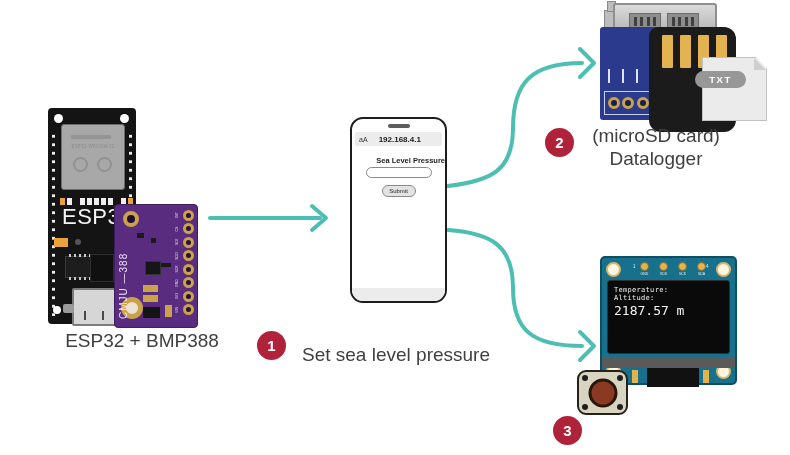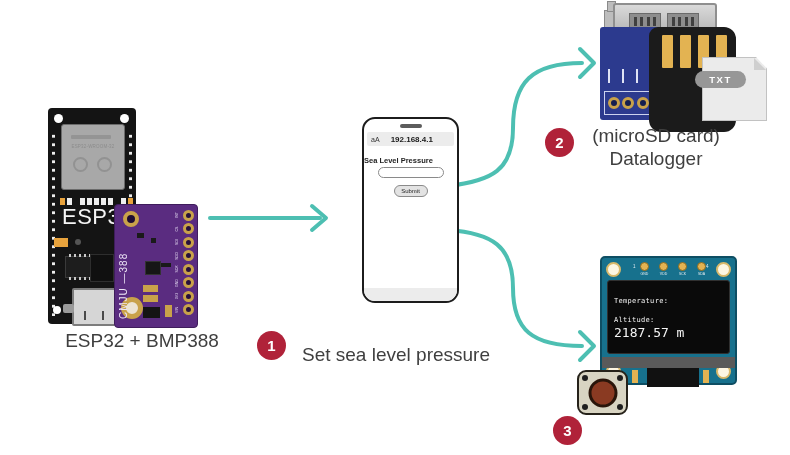--- a/index.html
+++ b/index.html
@@ -58,26 +58,26 @@
   .cap-esp{left:36px;top:328px;width:212px;text-align:center;}
   .badge{width:29px;height:29px;border-radius:50%;background:#b02239;color:#fff;font-size:15px;font-weight:700;display:flex;align-items:center;justify-content:center;}
   .badge1{left:257px;top:331px;}
   .step1-text{left:288px;top:342px;width:216px;text-align:center;}
   .badge2{left:545px;top:128px;}
   .step2-text{left:577px;top:124px;width:158px;text-align:center;line-height:23px;}
   .badge3{left:553px;top:416px;}
   .step3-text{left:590px;top:418px;width:180px;text-align:left;}
 
   
-  .phone{left:362px;top:117px;width:93px;height:182px;background:#fff;border:2.5px solid #1c1c1c;border-radius:13px;overflow:hidden;}
+  .phone{left:350px;top:117px;width:93px;height:182px;background:#fff;border:2.5px solid #1c1c1c;border-radius:13px;overflow:hidden;}
   .phone .speaker{position:absolute;left:50%;transform:translateX(-50%);top:5px;width:22px;height:4px;background:#5c5c5c;border-radius:2px;}
   .phone .urlbar{position:absolute;left:3px;right:3px;top:13px;height:14px;background:#ececec;border-radius:2px;display:flex;align-items:center;}
   .phone .aA{font-size:7px;color:#333;margin-left:4px;}
   .phone .url{flex:1;text-align:center;font-size:8px;font-weight:700;color:#1a1a1a;padding-right:10px;}
-  .phone .formlabel{position:absolute;left:0;top:37px;width:100%;text-align:left;font-size:7.5px;font-weight:700;color:#222;}
+  .phone .formlabel{position:absolute;left:0;top:37px;width:100%;text-align:right;font-size:7.5px;font-weight:700;color:#222;}
   .phone .field{position:absolute;left:50%;transform:translateX(-50%);top:48px;width:66px;height:11px;border:1px solid #8a8a8a;border-radius:7px;background:#fff;box-sizing:border-box;}
   .phone .submit{position:absolute;left:50%;transform:translateX(-50%);top:66px;width:34px;height:12px;background:#e3e3e3;border:1px solid #8a8a8a;border-radius:6px;font-size:6px;color:#222;display:flex;align-items:center;justify-content:center;font-family:"Liberation Sans",sans-serif;padding:0;}
   .phone .footer{position:absolute;left:0;right:0;bottom:0;height:13px;background:#ececec;}
 
   
   .sd-tab1{left:604px;top:10px;width:11px;height:17px;background:#bdbdbd;border:1px solid #8a8a8a;}
   .sd-tab2{left:607px;top:1px;width:7px;height:9px;background:#bdbdbd;border:1px solid #8a8a8a;}
   .sd-slot{left:613px;top:3px;width:100px;height:30px;background:linear-gradient(#dadada,#b2b2b2);border:2px solid #8f8f8f;border-radius:3px;}
   .sd-slot .s{position:absolute;top:8px;width:30px;height:14px;background:#8d8d8d;border:1px solid #6a6a6a;display:flex;align-items:center;justify-content:space-evenly;}
   .sd-slot .s i{display:block;width:3px;height:9px;background:#3f3f3f;}
@@ -94,21 +94,21 @@
 
   
   .oled{left:600px;top:256px;width:137px;height:129px;background:#17718d;border:2px solid #0e4e63;border-radius:5px;box-sizing:border-box;}
   .oled .hole{position:absolute;width:11px;height:11px;border:2.5px solid #d8b86a;border-radius:50%;background:#fdf6e3;}
   .oled .pinrow{position:absolute;left:36px;top:4px;display:flex;gap:6px;align-items:flex-start;}
   .oled .pincell{display:flex;flex-direction:column;align-items:center;width:13px;}
   .oled .pincell b{display:block;width:7px;height:7px;border-radius:50%;background:#e3b352;border:1px solid #8a6a20;}
   .oled .pincell span{font-size:3.5px;color:#e2ecf1;margin-top:1px;}
   .oled .pidx{position:absolute;top:6px;font-size:4.5px;color:#e2ecf1;}
   .oled .screen{position:absolute;left:5px;top:22px;width:123px;height:74px;background:#0a0a0a;border:1px solid #303030;border-radius:3px;box-sizing:border-box;font-family:"DejaVu Sans Mono",monospace;color:#f4f4f4;padding:5px 0 0 6px;}
-  .oled .sm{font-size:7px;letter-spacing:.3px;margin-top:11px;}
+  .oled .sm{font-size:7px;letter-spacing:.3px;}
   .oled .lg{font-size:13px;margin:1px 0 4px 0;}
   .oled .band{position:absolute;left:0;right:0;top:99px;height:11px;background:#5a5a5a;}
   .oled .tab{position:absolute;left:45px;top:110px;width:52px;height:19px;background:#111;}
   .oled .notch{position:absolute;top:112px;width:6px;height:13px;background:#e3b352;}
 
   
   .pushbtn{left:577px;top:370px;width:51px;height:45px;background:#d8d4c2;border:2.5px solid #26221a;border-radius:9px;box-sizing:border-box;}
   .pushbtn .d{position:absolute;width:6px;height:6px;border-radius:50%;background:#1e1e1e;}
   .pushbtn .core{position:absolute;left:50%;top:50%;transform:translate(-50%,-50%);width:23px;height:23px;background:#8a3a22;border:3px solid #2a150a;border-radius:50%;}
 </style>

